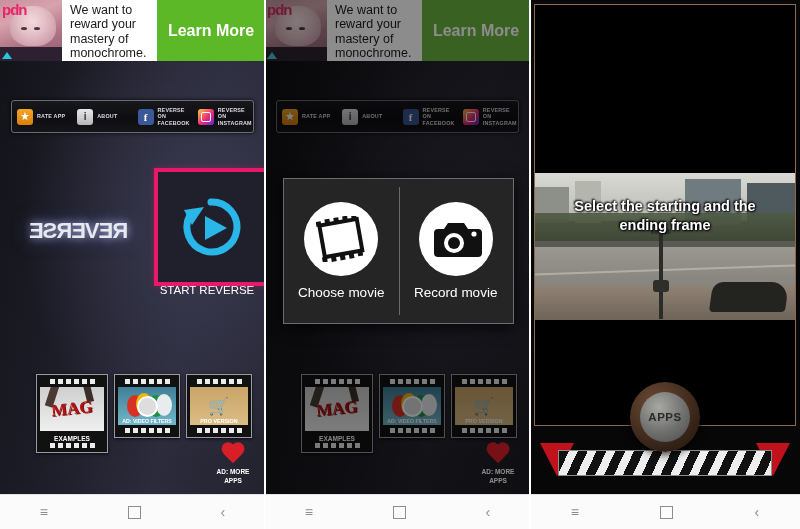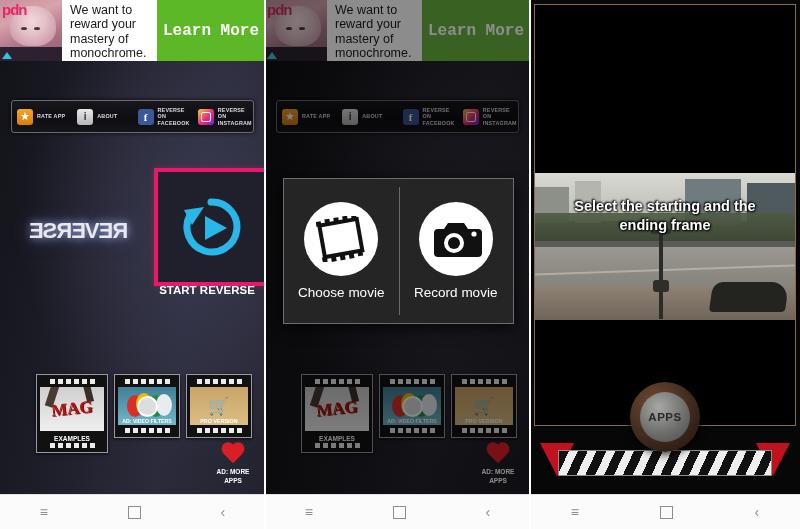--- a/index.html
+++ b/index.html
@@ -28,21 +28,21 @@
   .ad-img .pdn{position:absolute;left:2px;top:1px;font-size:15px;font-weight:bold;color:#e8256a;letter-spacing:-1px;font-family:"Liberation Sans",sans-serif;}
   .ad-img .hair{position:absolute;left:10px;top:6px;width:46px;height:40px;border-radius:48% 48% 42% 42%;
     background:radial-gradient(ellipse at 48% 38%,#f2d9dd 0%,#e3bfc6 40%,#cf9fae 75%,#a9788b 100%);}
   .ad-img .eye{position:absolute;width:6px;height:3px;border-radius:50%;background:#4b3340;top:27px;}
   .ad-img .eye.l{left:21px;} .ad-img .eye.r{left:34px;}
   .ad-img .shoulder{position:absolute;left:0;bottom:0;width:62px;height:14px;background:#2d2030;}
   .ad-img .tri{position:absolute;left:2px;bottom:2px;width:0;height:0;border-left:5px solid transparent;border-right:5px solid transparent;border-bottom:7px solid #2ac5e0;}
   .ad-text{flex:1;padding:2px 6px 0 8px;color:#1b1b1b;font-size:12.5px;line-height:14.5px;
     font-family:"Liberation Sans",sans-serif;display:flex;align-items:center;}
   .ad-cta{flex:0 0 108px;background:#5cb826;color:#fff;font-size:16px;font-weight:bold;
-    display:flex;align-items:center;justify-content:center;font-family:Liberation Mono, monospace;}
+    display:flex;align-items:center;justify-content:center;font-family:Liberation Sans, sans-serif;}
 
   
   .socialbar{position:absolute;left:11px;right:11px;top:100px;height:31px;border:1px solid #6a6a72;border-radius:3px;
     background:linear-gradient(180deg,#17171c 0%,#0d0d12 55%,#141419 100%);display:flex;align-items:center;
     box-shadow:0 0 4px rgba(0,0,0,.8);overflow:hidden;}
   .socialbar.dim{filter:brightness(.5);}
   .sb-item{display:flex;align-items:center;gap:4px;padding:0 5px;flex:1;min-width:0;}
   .sb-ic{width:16px;height:16px;flex:0 0 16px;border-radius:3px;display:flex;align-items:center;justify-content:center;font-size:11px;color:#fff;}
   .sb-ic.star{background:linear-gradient(180deg,#f5a623,#d97f09);}
   .sb-ic.info{background:linear-gradient(180deg,#e9e9e9,#b6b6b6);color:#333;font-weight:bold;font-size:10px;}
@@ -52,21 +52,21 @@
   .sb-lb{color:#dcdce2;font-size:5.4px;font-weight:bold;line-height:6.4px;letter-spacing:.2px;white-space:pre-line;}
 
   
   .logo{position:absolute;left:30px;top:218px;font-size:22px;font-weight:bold;color:#e8e8ef;letter-spacing:-1px;
     transform:scaleX(-1);text-shadow:0 0 9px rgba(190,200,255,.85),0 0 20px rgba(120,140,220,.5);
     font-family:"Liberation Sans",sans-serif;}
   .sr-box{position:absolute;left:154px;top:168px;width:106px;height:110px;border:4px solid #e8196b;
     background:#20202c;box-shadow:0 0 6px rgba(232,25,107,.35);}
   .sr-ic{position:absolute;left:50%;top:50%;transform:translate(-50%,-50%);}
   .sr-label{position:absolute;left:154px;top:283px;width:106px;text-align:center;color:#fff;font-size:11.5px;
-    font-weight:bold;line-height:15px;}
+    font-weight:normal;line-height:15px;}
 
   
   .thumbs{position:absolute;left:36px;top:374px;display:flex;align-items:flex-start;gap:6px;}
   .thumbs.dim{filter:brightness(.52);}
   .film{background:#111;border:1px solid #9a9aa4;padding:4px 3px;box-shadow:0 1px 3px rgba(0,0,0,.7);}
   .perf{height:5px;display:flex;gap:3px;justify-content:center;}
   .perf i{display:block;width:5px;height:5px;background:#ececec;}
   .film-img{margin:3px 0;position:relative;overflow:hidden;display:flex;align-items:center;justify-content:center;}
   .film-cap{color:#fff;font-size:6.5px;font-weight:bold;text-align:center;line-height:9px;}
   .f1{width:64px;} .f1 .film-img{width:64px;height:44px;background:linear-gradient(180deg,#cfcfcf,#efefef);}

